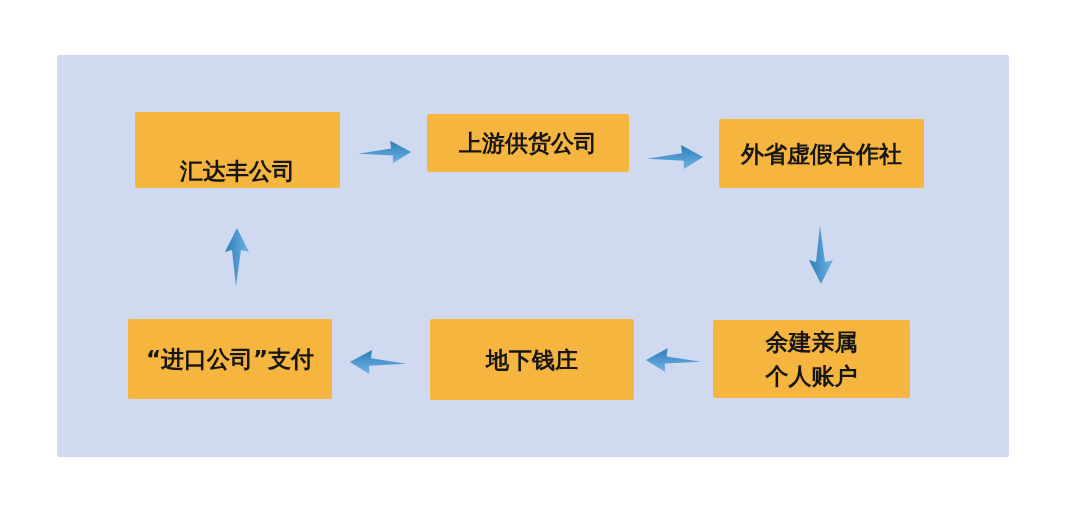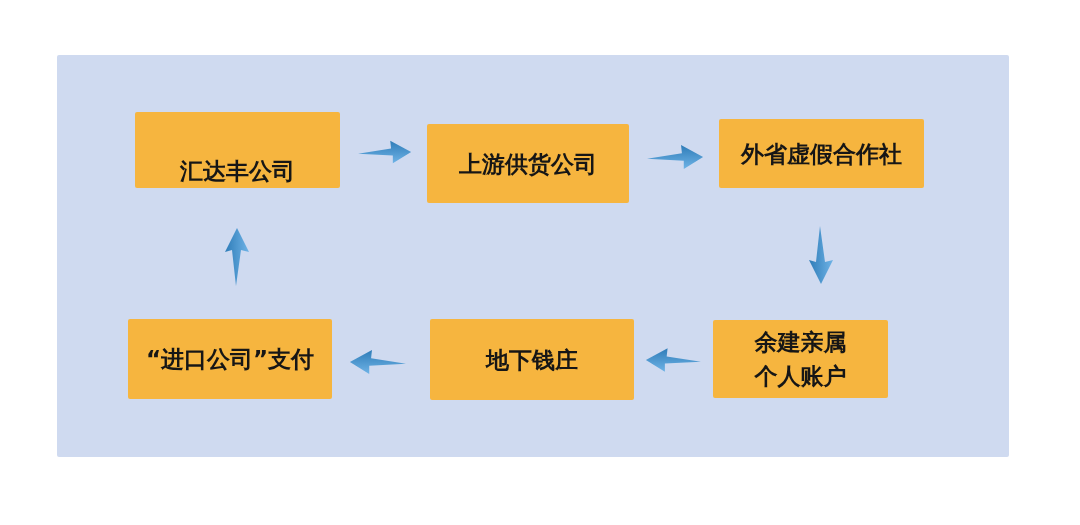--- a/index.html
+++ b/index.html
@@ -50,23 +50,23 @@
     align-items: center;
     justify-content: center;
     text-align: center;
     font-weight: 700;
     font-size: 23px;
     line-height: 34px;
     border-radius: 2px;
   }
   .node .ln { display: block; }
   .n1 { left: 135px; top: 112px; width: 205px; height: 76px; justify-content: flex-end; }
-  .n2 { left: 427px; top: 114px; width: 202px; height: 79px; margin-top: 10px; }
+  .n2 { left: 427px; top: 114px; width: 202px; height: 58px; }
   .n3 { left: 719px; top: 119px; width: 205px; height: 69px; }
-  .n4 { left: 713px; top: 320px; width: 175px; height: 78px; }
+  .n4 { left: 713px; top: 320px; width: 197px; height: 78px; }
   .n5 { left: 430px; top: 319px; width: 204px; height: 81px; }
   .n6 { left: 128px; top: 319px; width: 204px; height: 80px; gap: 32px; }
   .arrow { position: absolute; }
   .a1 { left: 358px; top: 138px; width: 54px; height: 28px; }
   .a2 { left: 647px; top: 143px; width: 57px; height: 28px; }
   .a3 { left: 808px; top: 226px; width: 26px; height: 60px; }
   .a4 { left: 645px; top: 346px; width: 56px; height: 28px; transform: scaleX(-1); }
   .a5 { left: 349px; top: 348px; width: 57px; height: 28px; transform: scaleX(-1); }
   .a6 { left: 224px; top: 226px; width: 26px; height: 60px; transform: scaleY(-1); }
   .arrow svg { display: block; width: 100%; height: 100%; }

